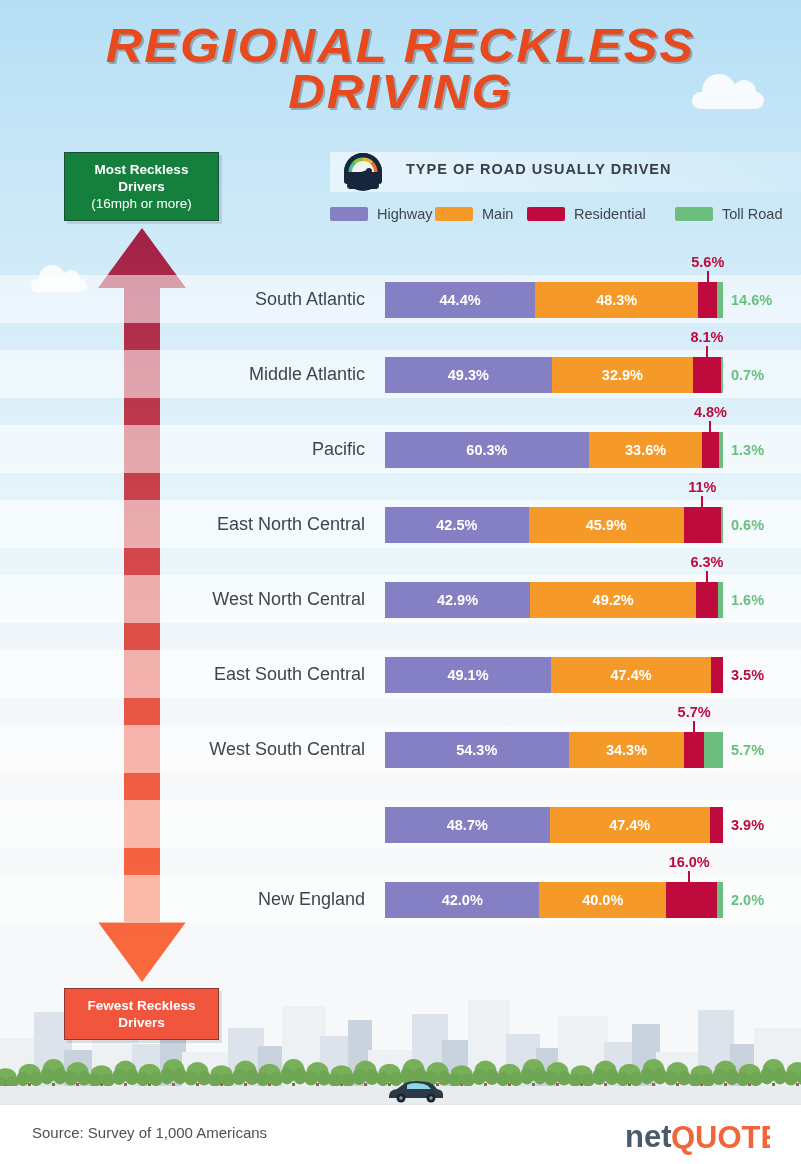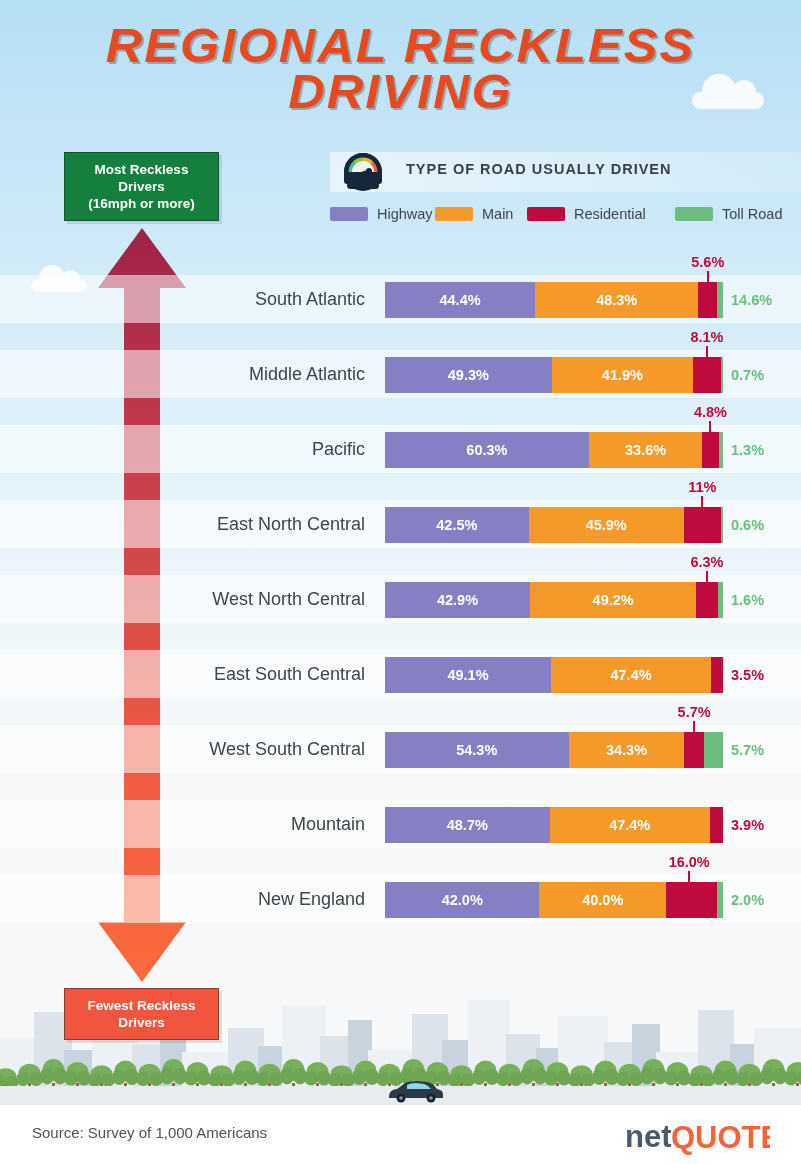--- a/index.html
+++ b/index.html
@@ -67,21 +67,21 @@
 
   
   .box {
     position:absolute; text-align:center; color:#fff;
     font-size:13.5px; line-height:17px; font-weight:bold;
     border:1px solid rgba(30,30,40,.5);
     box-shadow:3px 3px 0 rgba(40,50,60,.13);
     padding:8px 6px;
   }
   .box-top { left:64px; top:152px; width:155px; background:#15803d; }
-  .box-top .sub { font-weight:bold; }
+  .box-top .sub { font-weight:normal; }
   .box-bot { left:64px; top:988px; width:155px; background:#F2553D; }
 
   .arrow-wrap { position:absolute; left:98px; top:228px; width:88px; height:754px; }
 
   
   .chart { position:absolute; left:0; top:262px; width:801px; }
   .row { position:relative; width:801px; height:75px; }
   .band {
     position:absolute; left:0; top:13px; width:801px; height:48px;
     background:rgba(255,255,255,.55);
@@ -410,21 +410,21 @@
         </div>
         <div class="res-callout" style="left: 707.79px; top: -8px;">5.6%</div>
         <div class="res-tick" style="left: 707.79px; top: 9px;"></div>
         <div class="right-val right-toll">14.6%</div>
       </div>
       <div class="row">
         <div class="band"></div>
         <div class="rowlabel">Middle Atlantic</div>
         <div class="bar">
           <div class="seg seg-high" style="width:166.63400000000001px">49.3%</div>
-          <div class="seg seg-main" style="width:141.622px">41.9%</div>
+          <div class="seg seg-main" style="width:141.622px">32.9%</div>
           <div class="seg seg-res" style="width:27.378px"></div>
           <div class="seg seg-toll" style="width:2.366px"></div>
         </div>
         <div class="res-callout" style="left: 706.945px; top: -8px;">8.1%</div>
         <div class="res-tick" style="left: 706.945px; top: 9px;"></div>
         <div class="right-val right-toll">0.7%</div>
       </div>
       <div class="row">
         <div class="band"></div>
         <div class="rowlabel">Pacific</div>
@@ -482,21 +482,20 @@
           <div class="seg seg-main" style="width:115.934px">34.3%</div>
           <div class="seg seg-res" style="width:19.266000000000002px"></div>
           <div class="seg seg-toll" style="width:19.266000000000002px"></div>
         </div>
         <div class="res-callout" style="left: 694.101px; top: -8px;">5.7%</div>
         <div class="res-tick" style="left: 694.101px; top: 9px;"></div>
         <div class="right-val right-toll">5.7%</div>
       </div>
       <div class="row">
         <div class="band"></div>
-        <div class="rowlabel">Mountain</div>
         <div class="bar">
           <div class="seg seg-high" style="width:164.60600000000002px">48.7%</div>
           <div class="seg seg-main" style="width:160.212px">47.4%</div>
           <div class="seg seg-res" style="width:13.182px"></div>
         </div>
         <div class="right-val right-res">3.9%</div>
       </div>
       <div class="row">
         <div class="band"></div>
         <div class="rowlabel">New England</div>

